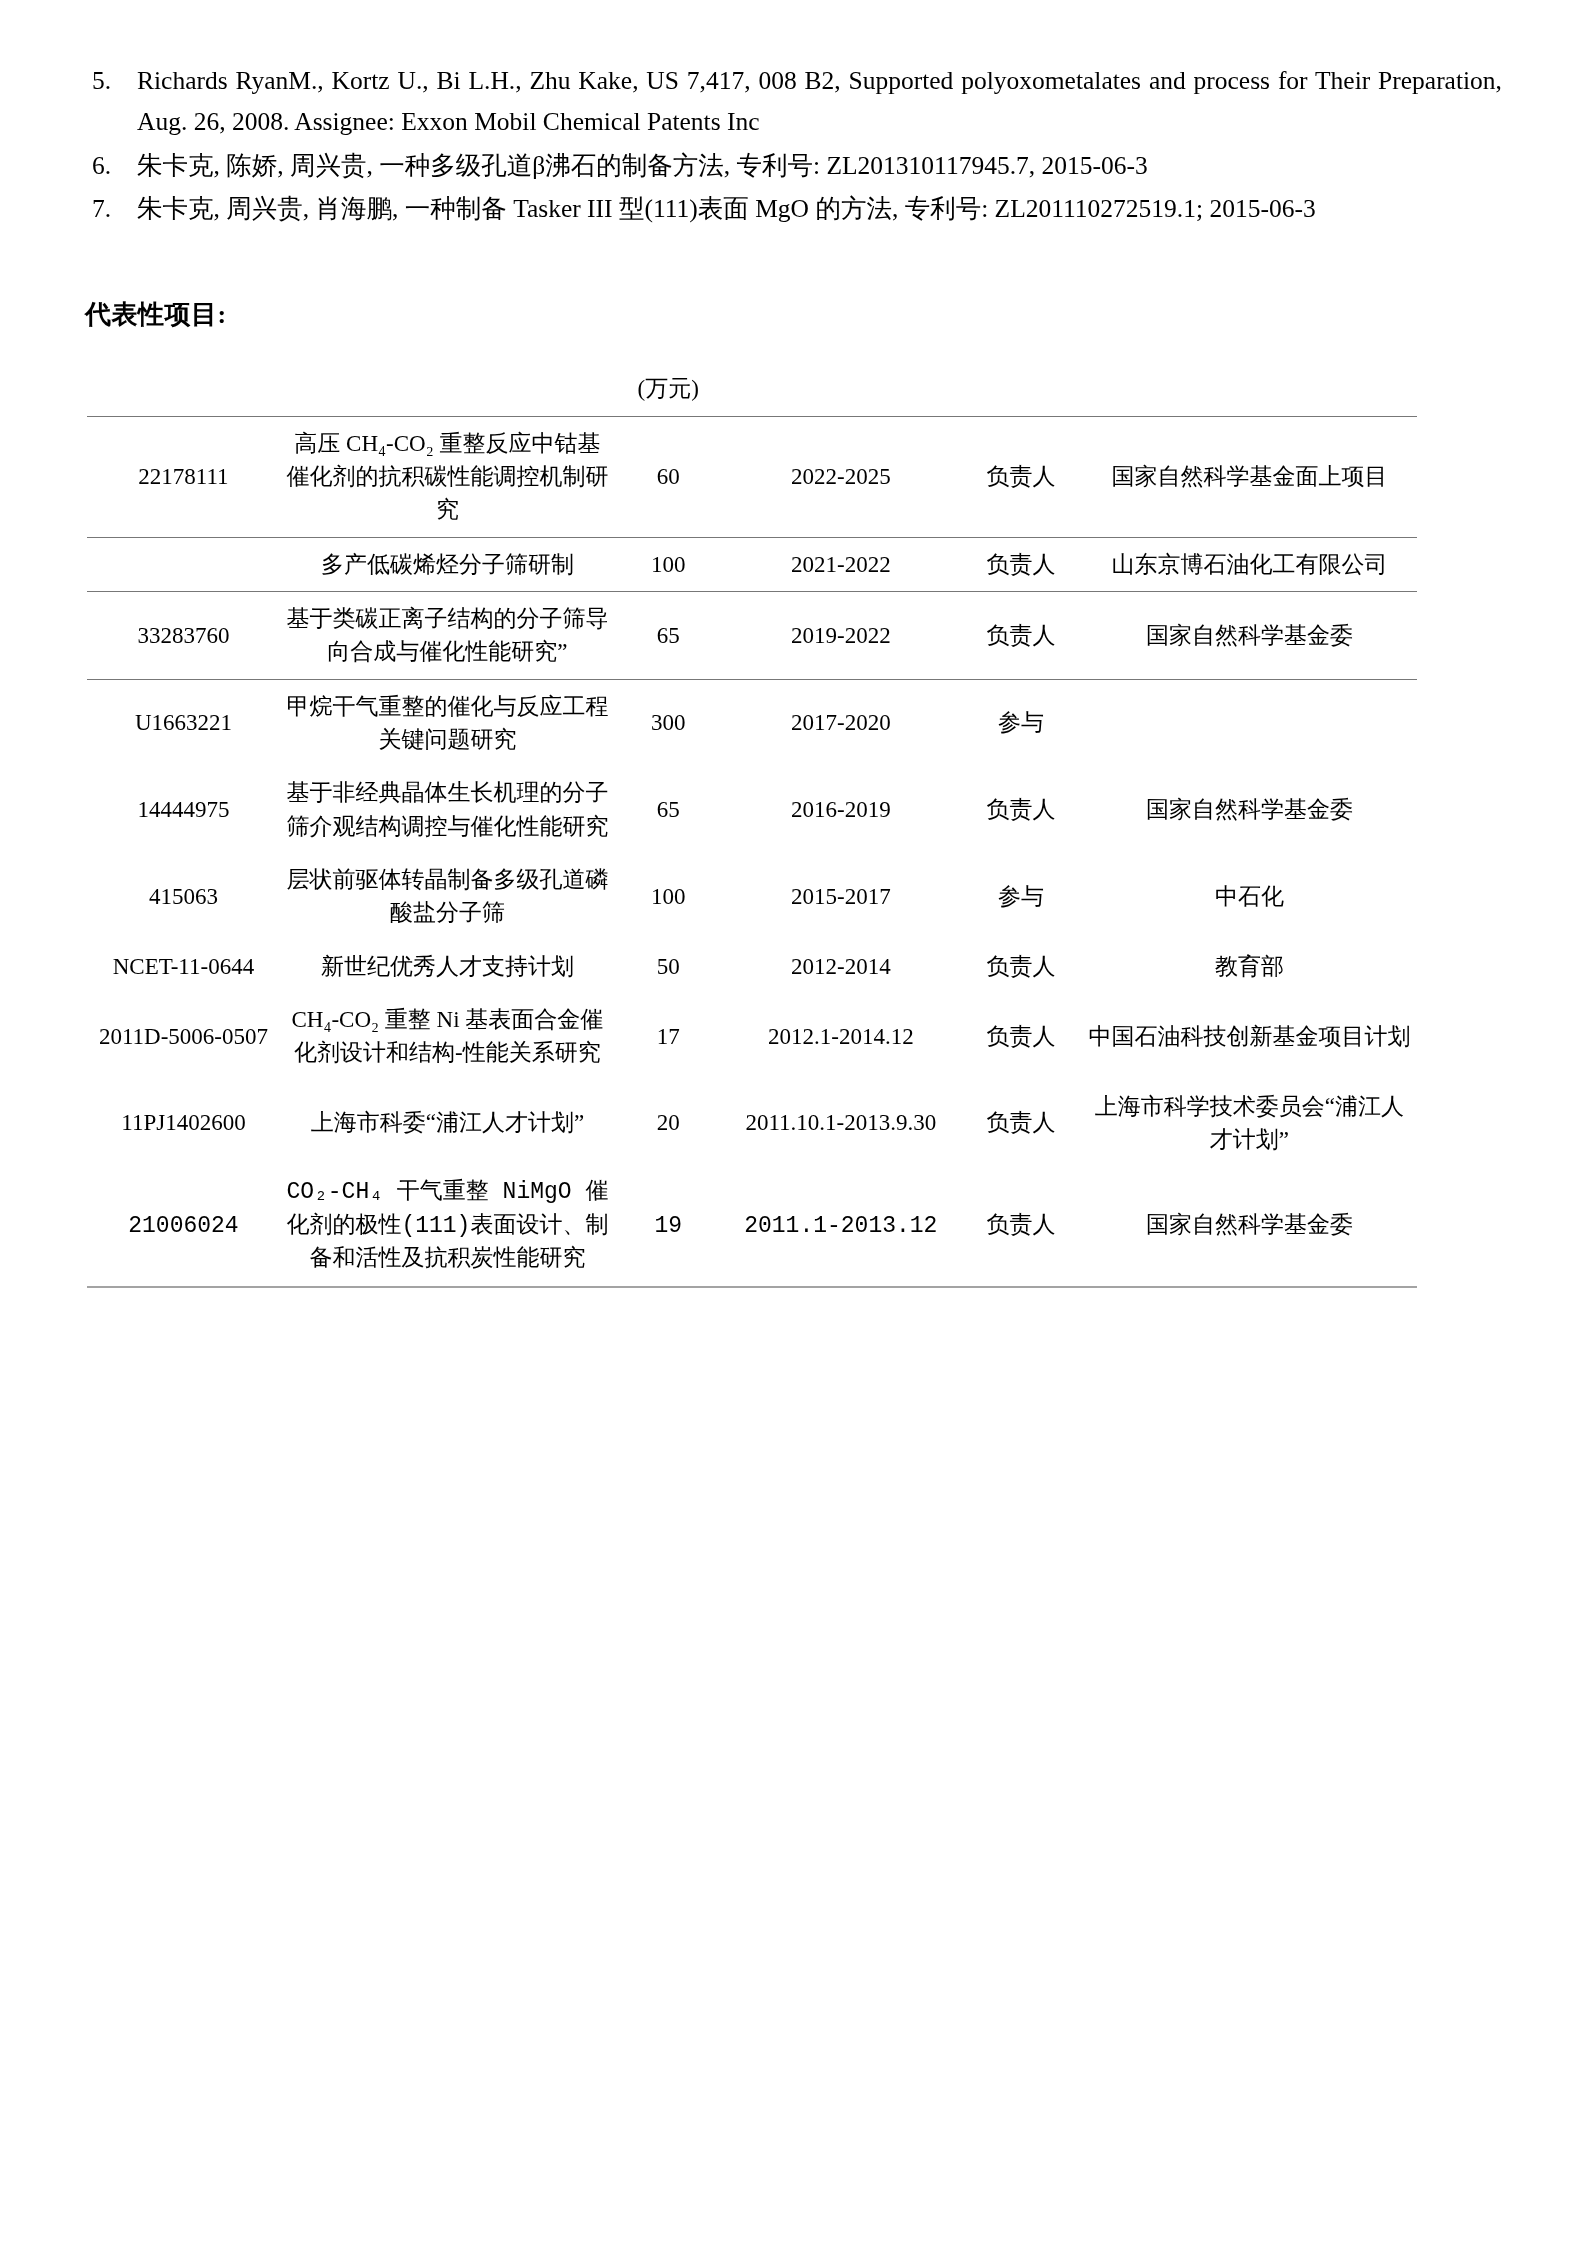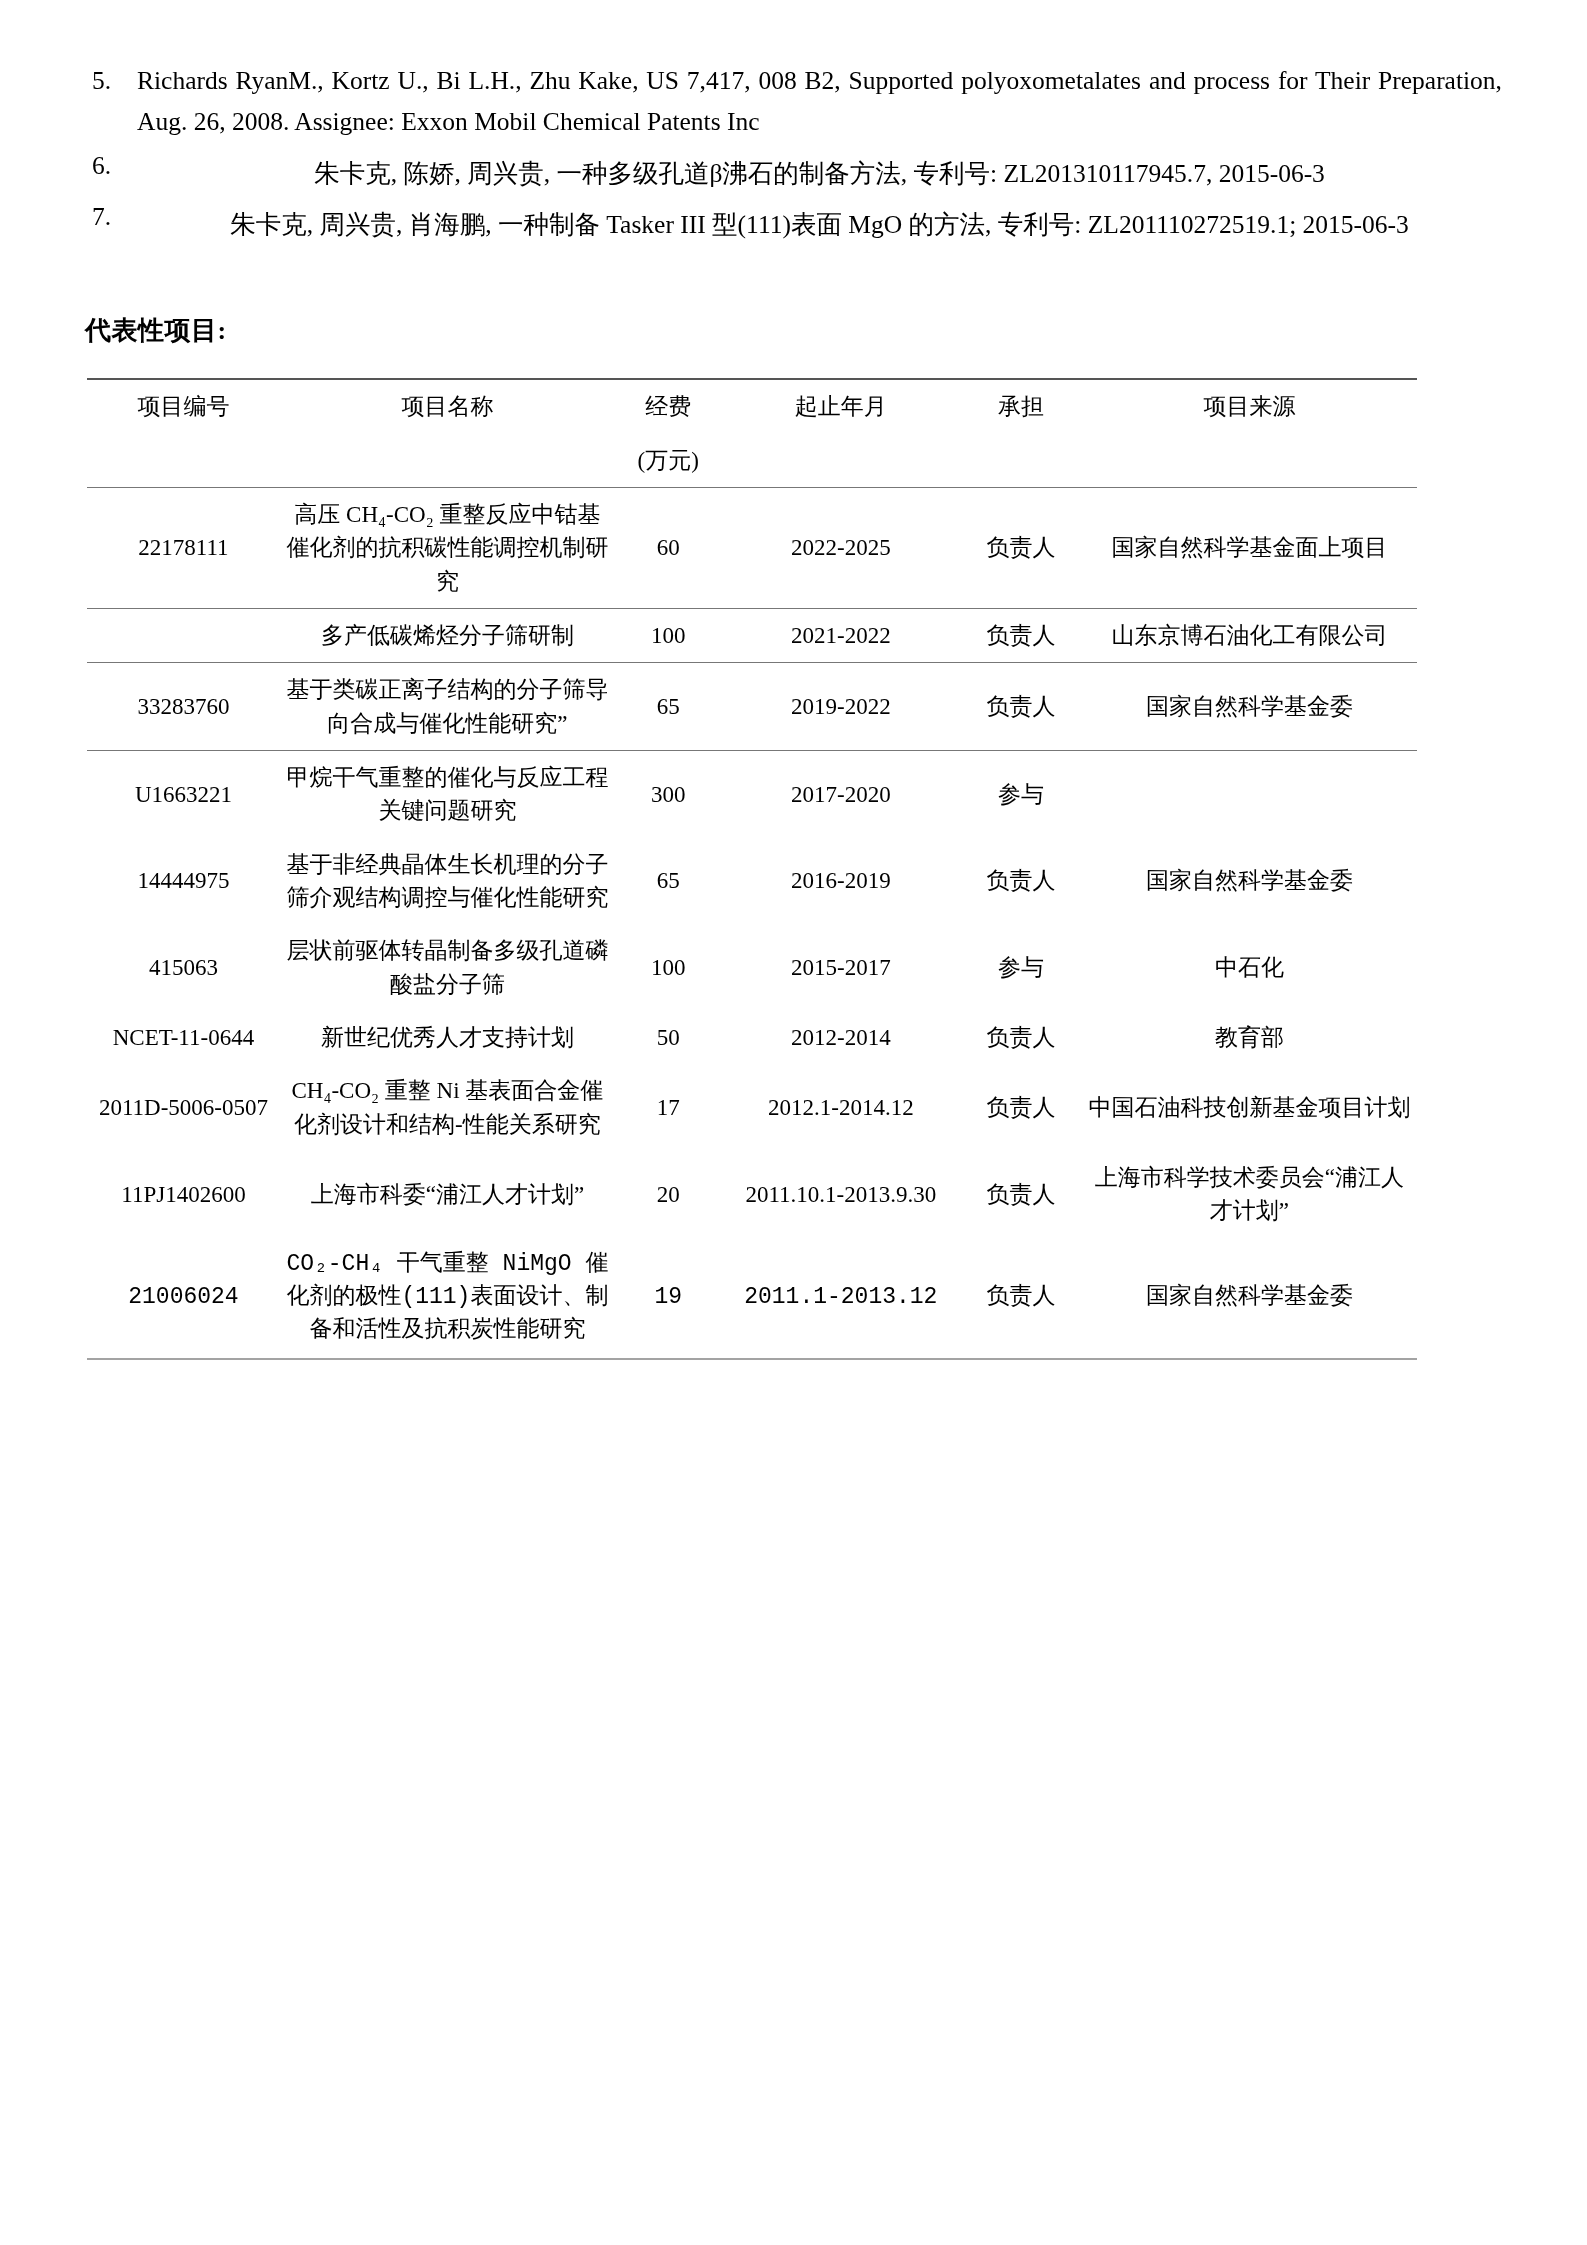--- a/index.html
+++ b/index.html
@@ -40,22 +40,21 @@
     padding-right: 26px;
     box-sizing: border-box;
   }
   .ref-text {
     flex: 1 1 auto;
     text-align: justify;
     text-justify: inter-word;
   }
   .ref-text.cn {
     font-family: "Liberation Serif", "DejaVu Serif", serif;
-    text-align: center;
-    margin-top: 8px;
+    text-align: left;
   }
 
   
   .section-title {
     font-size: 26px;
     font-weight: bold;
     margin: 68px 0 30px 0;
     letter-spacing: 0.5px;
   }
 
@@ -118,28 +117,20 @@
   <table class="projects">
     <colgroup>
       <col class="col-id">
         <col class="col-name">
         <col class="col-fund">
       <col class="col-dates">
         <col class="col-role">
         <col class="col-src">
     </colgroup>
     <tbody>
-      <tr class="rule-top hdr">
-        <td>项目编号</td>
-        <td>项目名称</td>
-        <td>经费</td>
-        <td>起止年月</td>
-        <td>承担</td>
-        <td>项目来源</td>
-      </tr>
       <tr class="hdr2">
         <td></td>
         <td></td>
         <td>(万元)</td>
         <td></td>
         <td></td>
         <td></td>
       </tr>
 
       <tr class="rule-mid">

